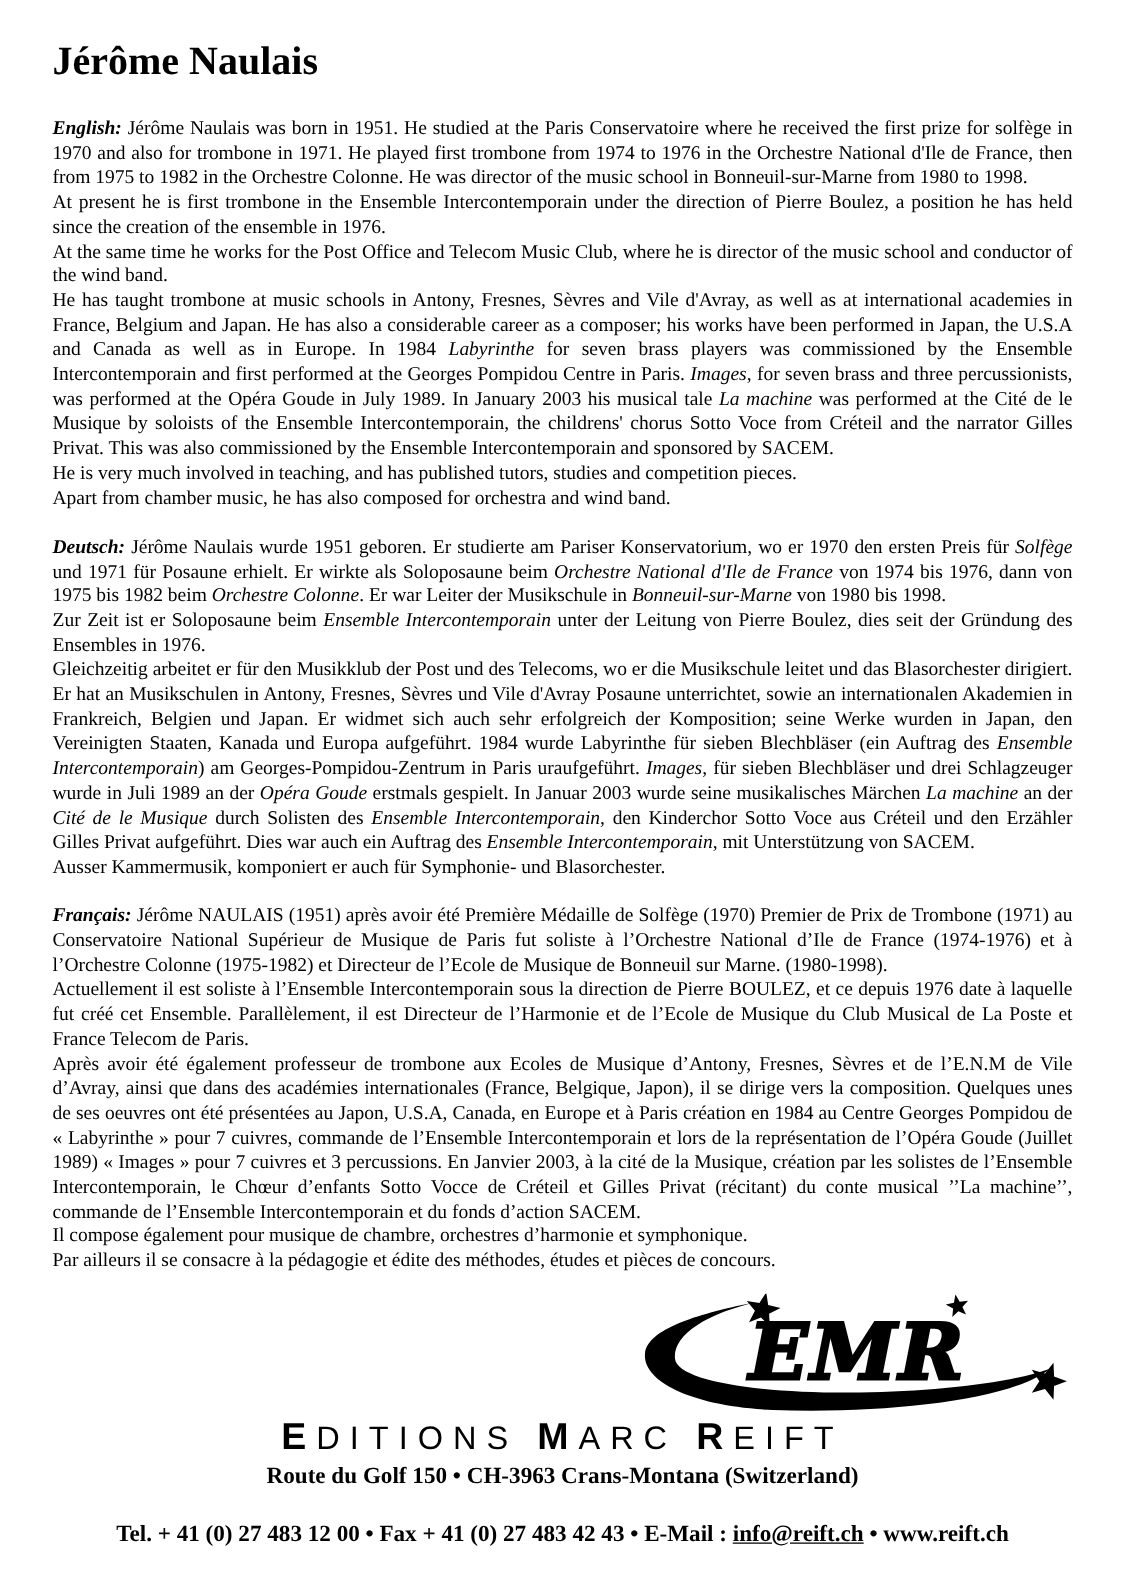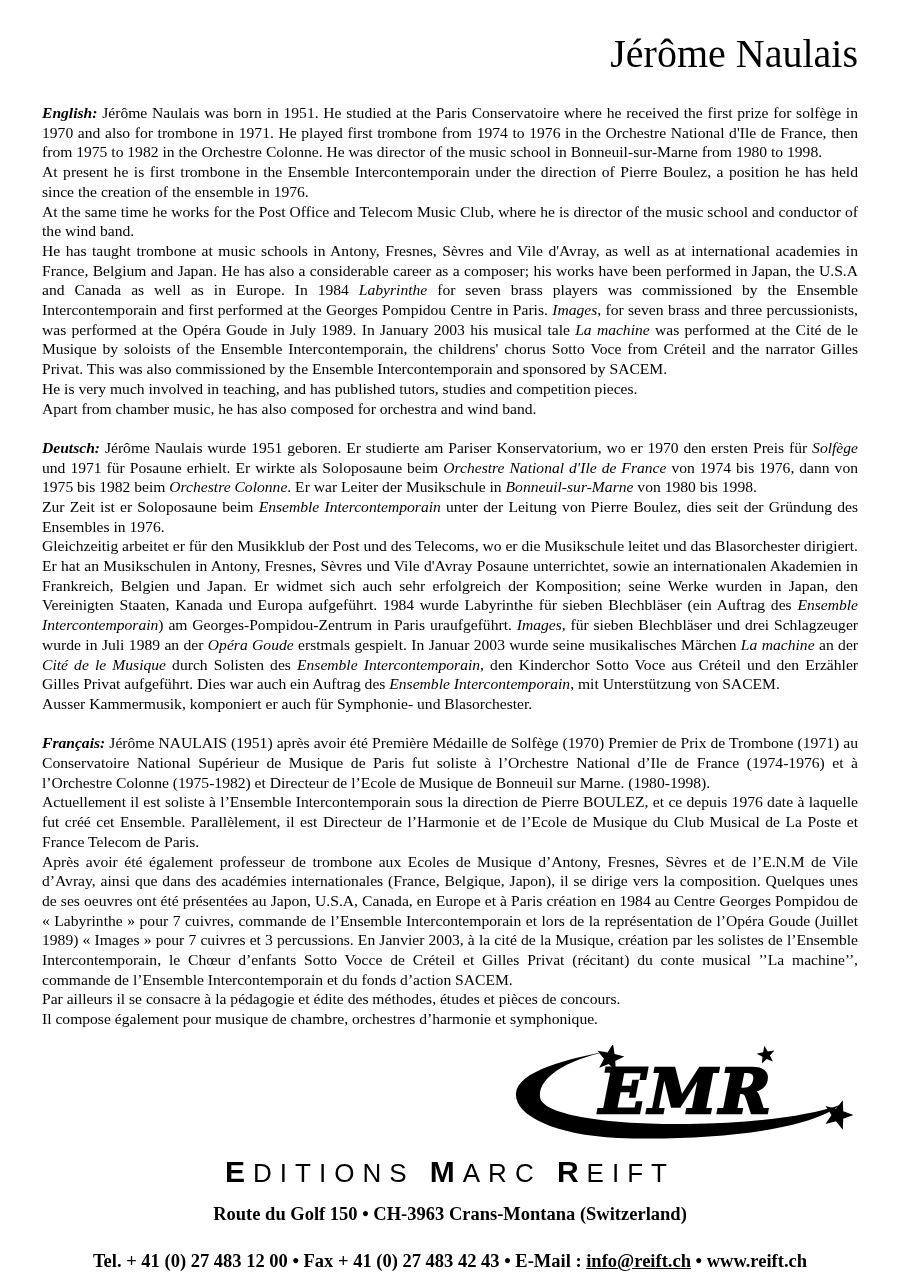--- a/index.html
+++ b/index.html
@@ -1,31 +1,31 @@
 <!DOCTYPE html>
 <html><head>
 <meta charset="utf-8">
 <style>
   html,body{margin:0;padding:0;background:#ffffff;color:#000;}
   body{width:900px;min-height:1274px;font-family:"Liberation Serif",serif;position:relative;}
   .page{padding:2px 42px 20px 42px;box-sizing:border-box;}
-  h1{text-align:right;font-size:40px;font-weight:normal;margin:28px 0 26px 0;font-family:"Liberation Serif",serif;}
+  h1{text-align:left;font-size:32px;font-weight:bold;margin:28px 0 26px 0;font-family:"Liberation Serif",serif;}
   .bio{}
   .section{margin-bottom:19.6px;}
   .section:last-child{margin-bottom:0;}
   .bio p{margin:0;text-align:justify;font-size:15.6px;line-height:19.7px;}
   .b{font-weight:bold;}
   .i{font-style:italic;}
   .u{text-decoration:underline;}
   .footer{margin-top:16px;text-align:center;}
   .logo-wrap{text-align:right;line-height:0;}
-  .publisher{font-family:"Liberation Sans",sans-serif;font-size:26px;letter-spacing:8px;text-align:center;margin-top:16px;white-space:nowrap;}
+  .publisher{font-family:"Liberation Sans",sans-serif;font-size:26px;letter-spacing:8px;text-align:center;margin-top:4px;white-space:nowrap;}
   .publisher .big{font-weight:bold;font-size:30px;}
   .address,.contact{text-align:center;font-weight:bold;font-size:18.5px;line-height:23px;font-family:"Liberation Serif",serif;margin-top:24px;}
-  .address{margin-top:14px;}
+  .address{margin-top:3px;}
 </style>
 </head>
 <body>
 
 <div class="page">
 
   <h1>Jérôme Naulais</h1>
 
   <div class="bio">
       <div class="section">
@@ -39,22 +39,22 @@
       <div class="section">
         <p><span class="b i">Deutsch:</span><span> Jérôme Naulais wurde 1951 geboren. Er studierte am Pariser Konservatorium, wo er 1970 den ersten Preis für </span><span class="i">Solfège</span><span> und 1971 für Posaune erhielt. Er wirkte als Soloposaune beim </span><span class="i">Orchestre National d'Ile de France</span><span> von 1974 bis 1976, dann von 1975 bis 1982 beim </span><span class="i">Orchestre Colonne</span><span>. Er war Leiter der Musikschule in </span><span class="i">Bonneuil-sur-Marne</span><span> von 1980 bis 1998.</span></p>
         <p><span>Zur Zeit ist er Soloposaune beim </span><span class="i">Ensemble Intercontemporain</span><span> unter der Leitung von Pierre Boulez, dies seit der Gründung des Ensembles in 1976.</span></p>
         <p><span>Gleichzeitig arbeitet er für den Musikklub der Post und des Telecoms, wo er die Musikschule leitet und das Blasorchester dirigiert. Er hat an Musikschulen in Antony, Fresnes, Sèvres und Vile d'Avray Posaune unterrichtet, sowie an internationalen Akademien in Frankreich, Belgien und Japan. Er widmet sich auch sehr erfolgreich der Komposition; seine Werke wurden in Japan, den Vereinigten Staaten, Kanada und Europa aufgeführt. 1984 wurde Labyrinthe für sieben Blechbläser (ein Auftrag des </span><span class="i">Ensemble Intercontemporain</span><span>) am Georges-Pompidou-Zentrum in Paris uraufgeführt. </span><span class="i">Images</span><span>, für sieben Blechbläser und drei Schlagzeuger wurde in Juli 1989 an der </span><span class="i">Opéra Goude</span><span> erstmals gespielt. In Januar 2003 wurde seine musikalisches Märchen </span><span class="i">La machine</span><span> an der </span><span class="i">Cité de le Musique</span><span> durch Solisten des </span><span class="i">Ensemble Intercontemporain</span><span>, den Kinderchor Sotto Voce aus Créteil und den Erzähler Gilles Privat aufgeführt. Dies war auch ein Auftrag des </span><span class="i">Ensemble Intercontemporain</span><span>, mit Unterstützung von SACEM.</span></p>
         <p><span>Ausser Kammermusik, komponiert er auch für Symphonie- und Blasorchester.</span></p>
       </div>
       <div class="section">
         <p><span class="b i">Français:</span><span> Jérôme NAULAIS (1951) après avoir été Première Médaille de Solfège (1970) Premier de Prix de Trombone (1971) au Conservatoire National Supérieur de Musique de Paris fut soliste à l’Orchestre National d’Ile de France (1974-1976) et à l’Orchestre Colonne (1975-1982) et Directeur de l’Ecole de Musique de Bonneuil sur Marne. (1980-1998).</span></p>
         <p><span>Actuellement il est soliste à l’Ensemble Intercontemporain sous la direction de Pierre BOULEZ, et ce depuis 1976 date à laquelle fut créé cet Ensemble. Parallèlement, il est Directeur de l’Harmonie et de l’Ecole de Musique du Club Musical de La Poste et France Telecom de Paris.</span></p>
         <p><span>Après avoir été également professeur de trombone aux Ecoles de Musique d’Antony, Fresnes, Sèvres et de l’E.N.M de Vile d’Avray, ainsi que dans des académies internationales (France, Belgique, Japon), il se dirige vers la composition. Quelques unes de ses oeuvres ont été présentées au Japon, U.S.A, Canada, en Europe et à Paris création en 1984 au Centre Georges Pompidou de « Labyrinthe » pour 7 cuivres, commande de l’Ensemble Intercontemporain et lors de la représentation de l’Opéra Goude (Juillet 1989) « Images » pour 7 cuivres et 3 percussions. En Janvier 2003, à la cité de la Musique, création par les solistes de l’Ensemble Intercontemporain, le Chœur d’enfants Sotto Vocce de Créteil et Gilles Privat (récitant) du conte musical ’’La machine’’,  commande de l’Ensemble Intercontemporain et du fonds d’action SACEM.</span></p>
+        <p><span>Il compose également pour musique de chambre, orchestres d’harmonie et symphonique.</span></p>
         <p><span>Par ailleurs il se consacre à la pédagogie et édite des méthodes, études et pièces de concours.</span></p>
-        <p><span>Il compose également pour musique de chambre, orchestres d’harmonie et symphonique.</span></p>
       </div>
     </div>
 
   <div class="footer">
     <div class="logo-wrap">
       <svg width="350" height="94" viewBox="0 0 350 94" aria-hidden="true">
         <path fill="#000" d="M100,6 C55,16 30,34 32,52 C34,70 100,80 180,79 C240,78 298,72 332,60 C300,86 200,96 110,93 C45,90 6,70 8,48 C10,26 60,14 100,6 Z"></path>
         <text x="178" y="68" text-anchor="middle" font-family="DejaVu Serif, Liberation Serif, serif" font-weight="bold" font-style="italic" font-size="62" letter-spacing="2" fill="#000" stroke="#000" stroke-width="2.5">EMR</text>
         <polygon fill="#000" points="0,-10 2.47,-3.4 9.51,-3.09 3.99,1.3 5.88,8.09 0,4.2 -5.88,8.09 -3.99,1.3 -9.51,-3.09 -2.47,-3.4" transform="translate(102,13) scale(1.45) rotate(12)"></polygon>
         <polygon fill="#000" points="0,-10 2.47,-3.4 9.51,-3.09 3.99,1.3 5.88,8.09 0,4.2 -5.88,8.09 -3.99,1.3 -9.51,-3.09 -2.47,-3.4" transform="translate(258,10) scale(0.95) rotate(-10)"></polygon>

